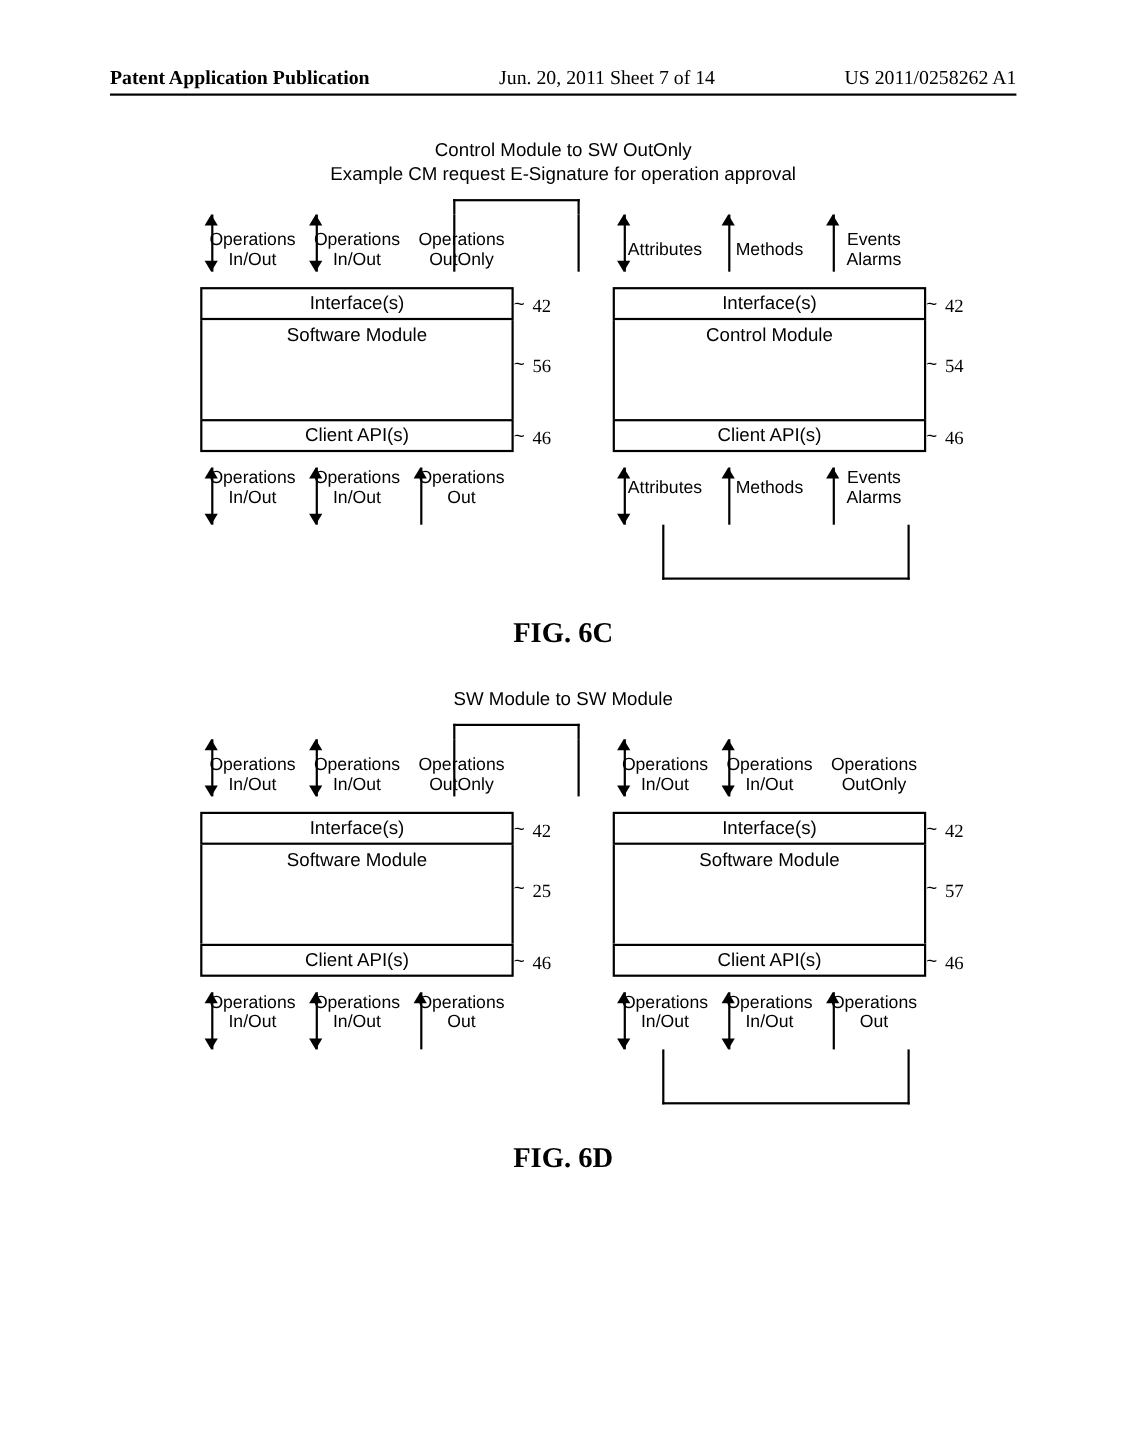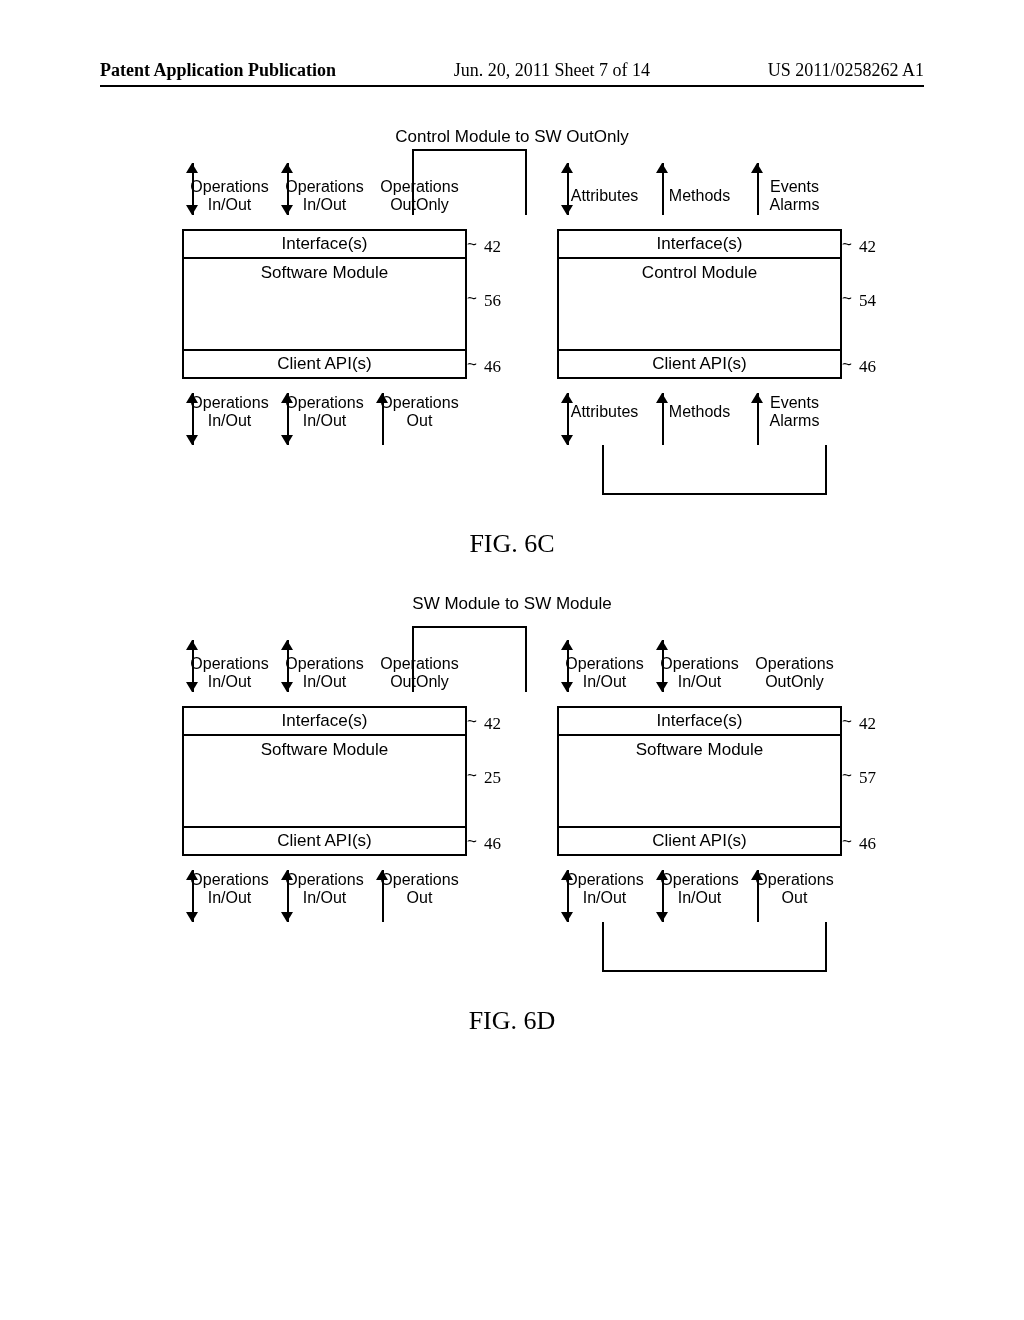--- a/index.html
+++ b/index.html
@@ -133,34 +133,36 @@
   }
   .tilde {
     position:absolute;
     font-size:17px;
   }
   .fig-caption {
     text-align:center;
     font-family:"Times New Roman", serif;
     font-size:26px;
     margin: 20px 0 35px 0;
+    font-weight: bold;
   }
 </style>
 </head>
 <body>
 
 <div class="page">
 
   <div class="header">
     <span class="left">Patent Application Publication</span>
     <span class="center">Jun. 20, 2011  Sheet 7 of 14</span>
     <span class="right">US 2011/0258262 A1</span>
   </div>
 
   <div class="fig-title">Control Module to SW OutOnly</div>
+  <div class="fig-subtitle">Example CM request E-Signature for operation approval</div>
 
   <div class="fig-container" style="height:360px;">
     <div class="connector-top" style="left:230px; top:0; width:115px; height:14px;"></div>
     <div class="connector-stub" style="left:230px; top:14px; height:52px;"></div>
     <div class="connector-stub" style="left:343px; top:14px; height:52px;"></div>
 
     <div class="modules-row" style="padding-top:14px;">
 
       <div class="module">
         <div class="ports">

